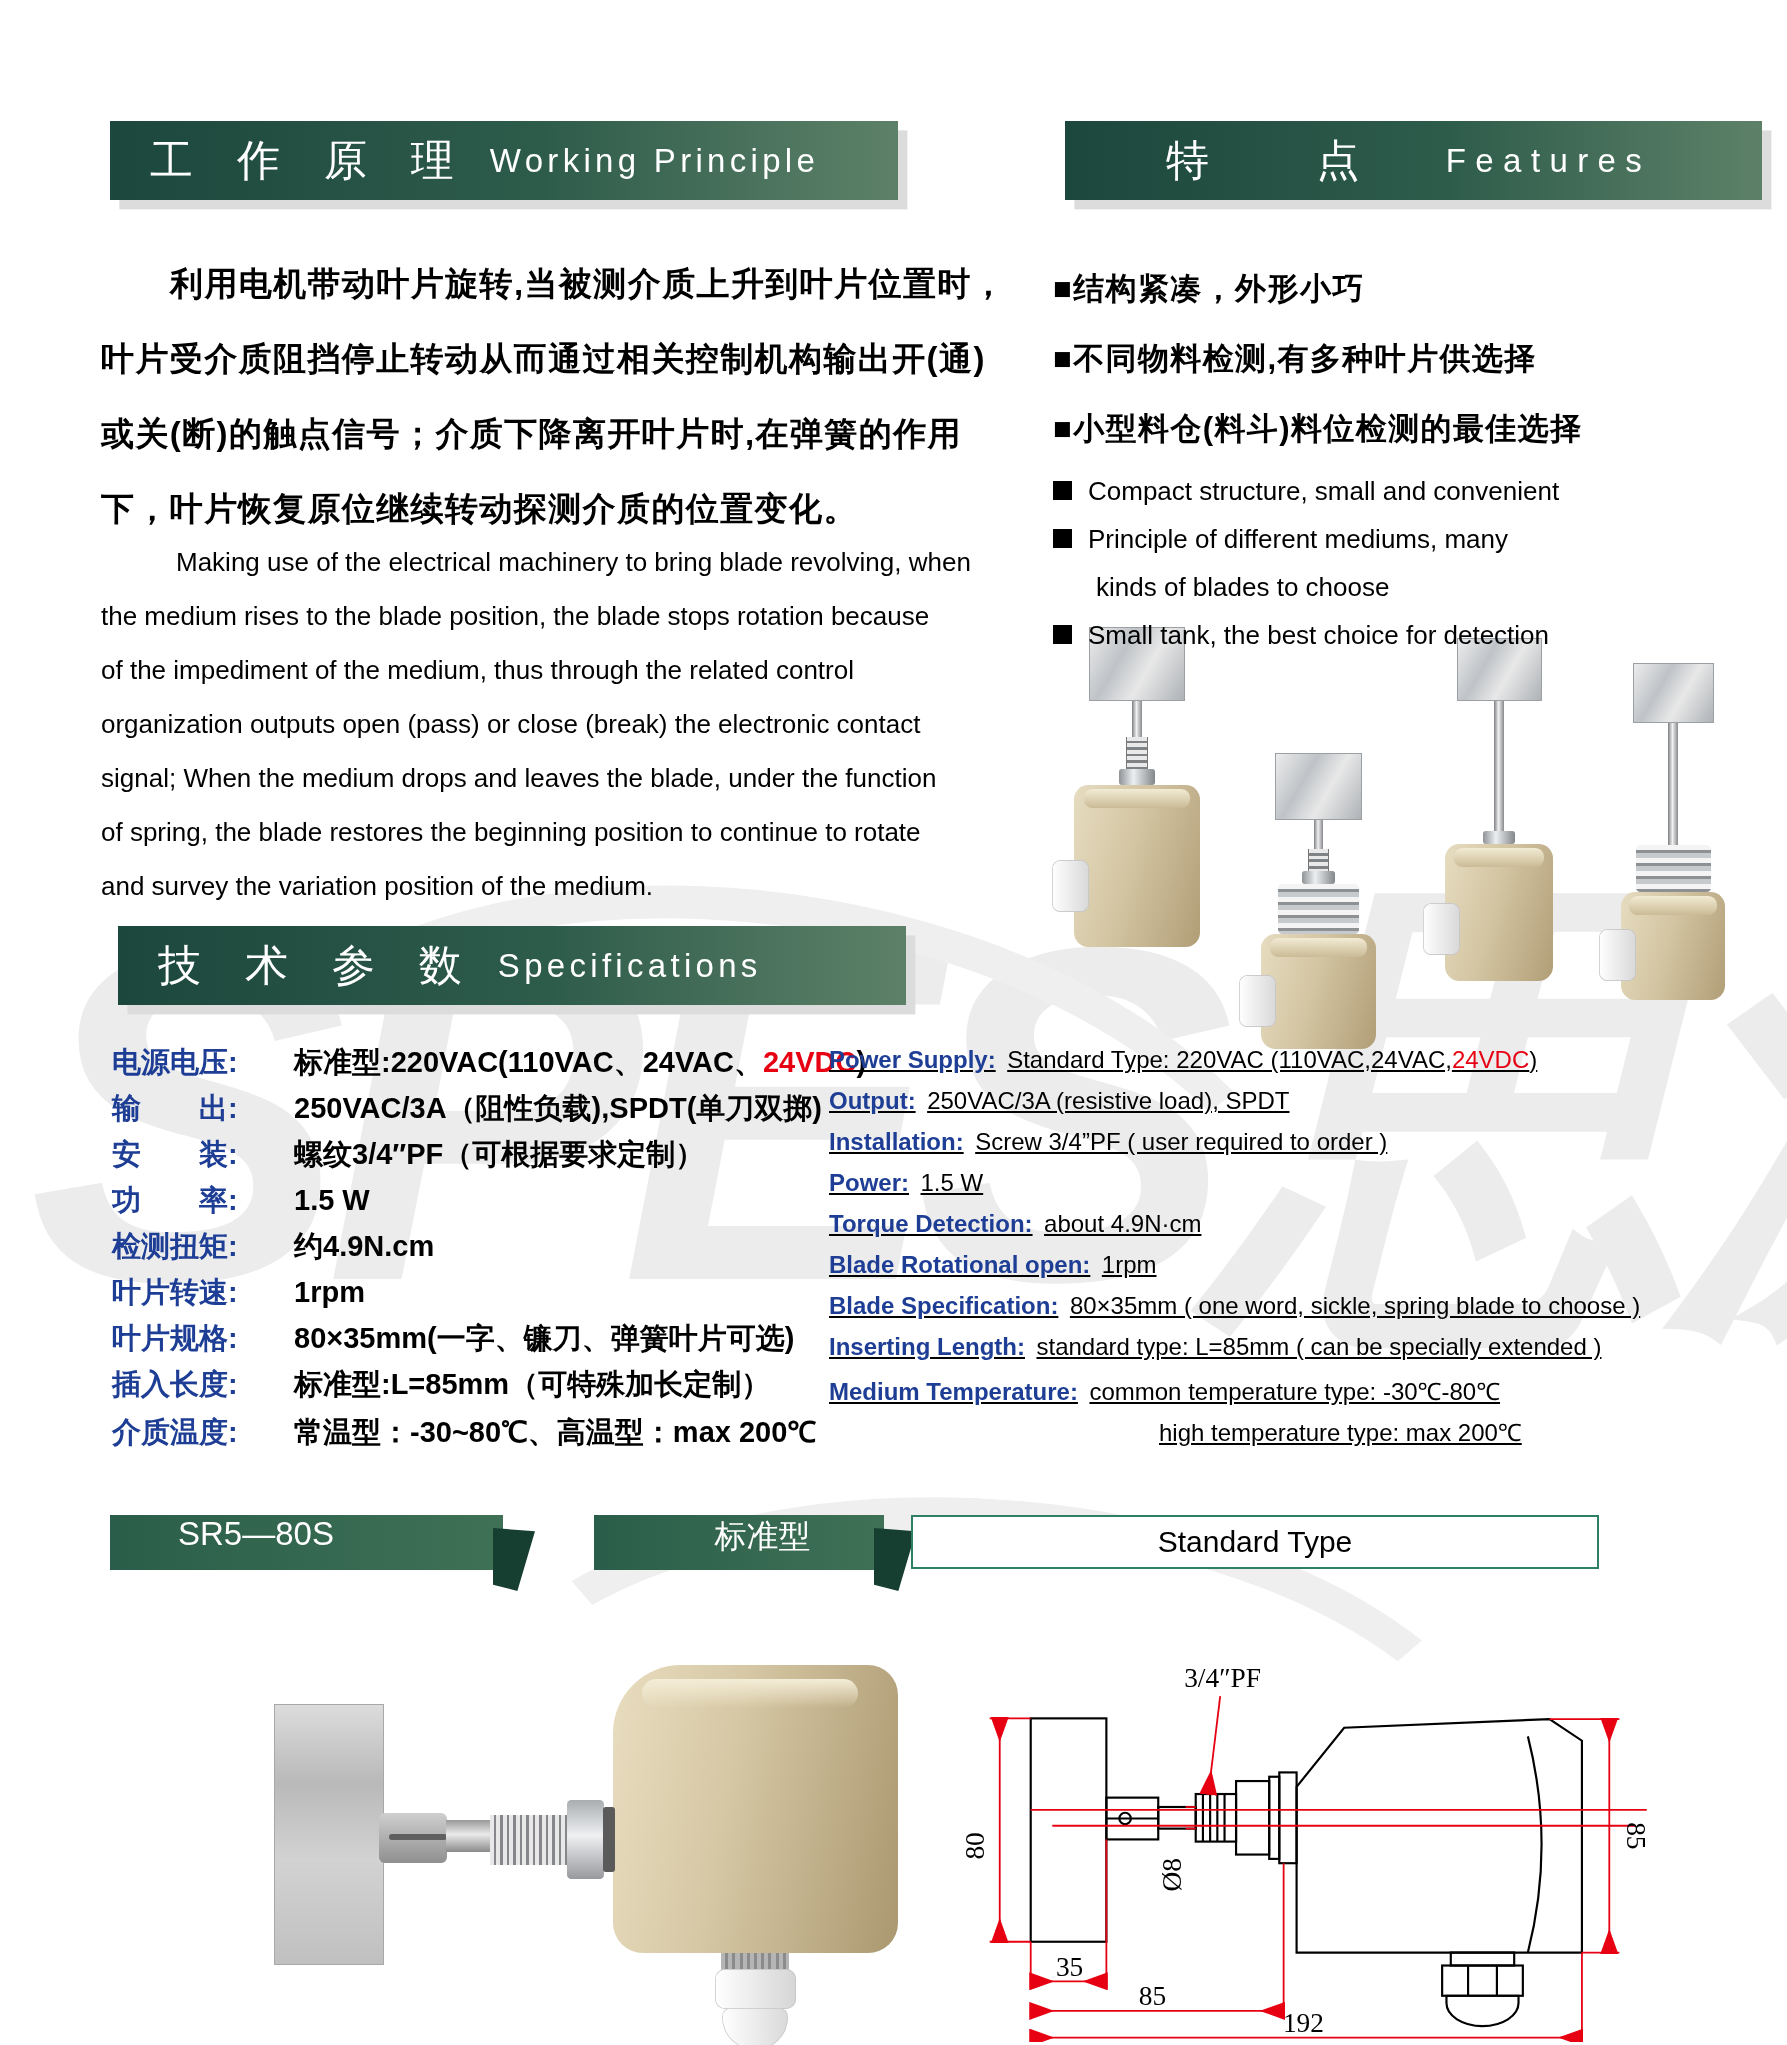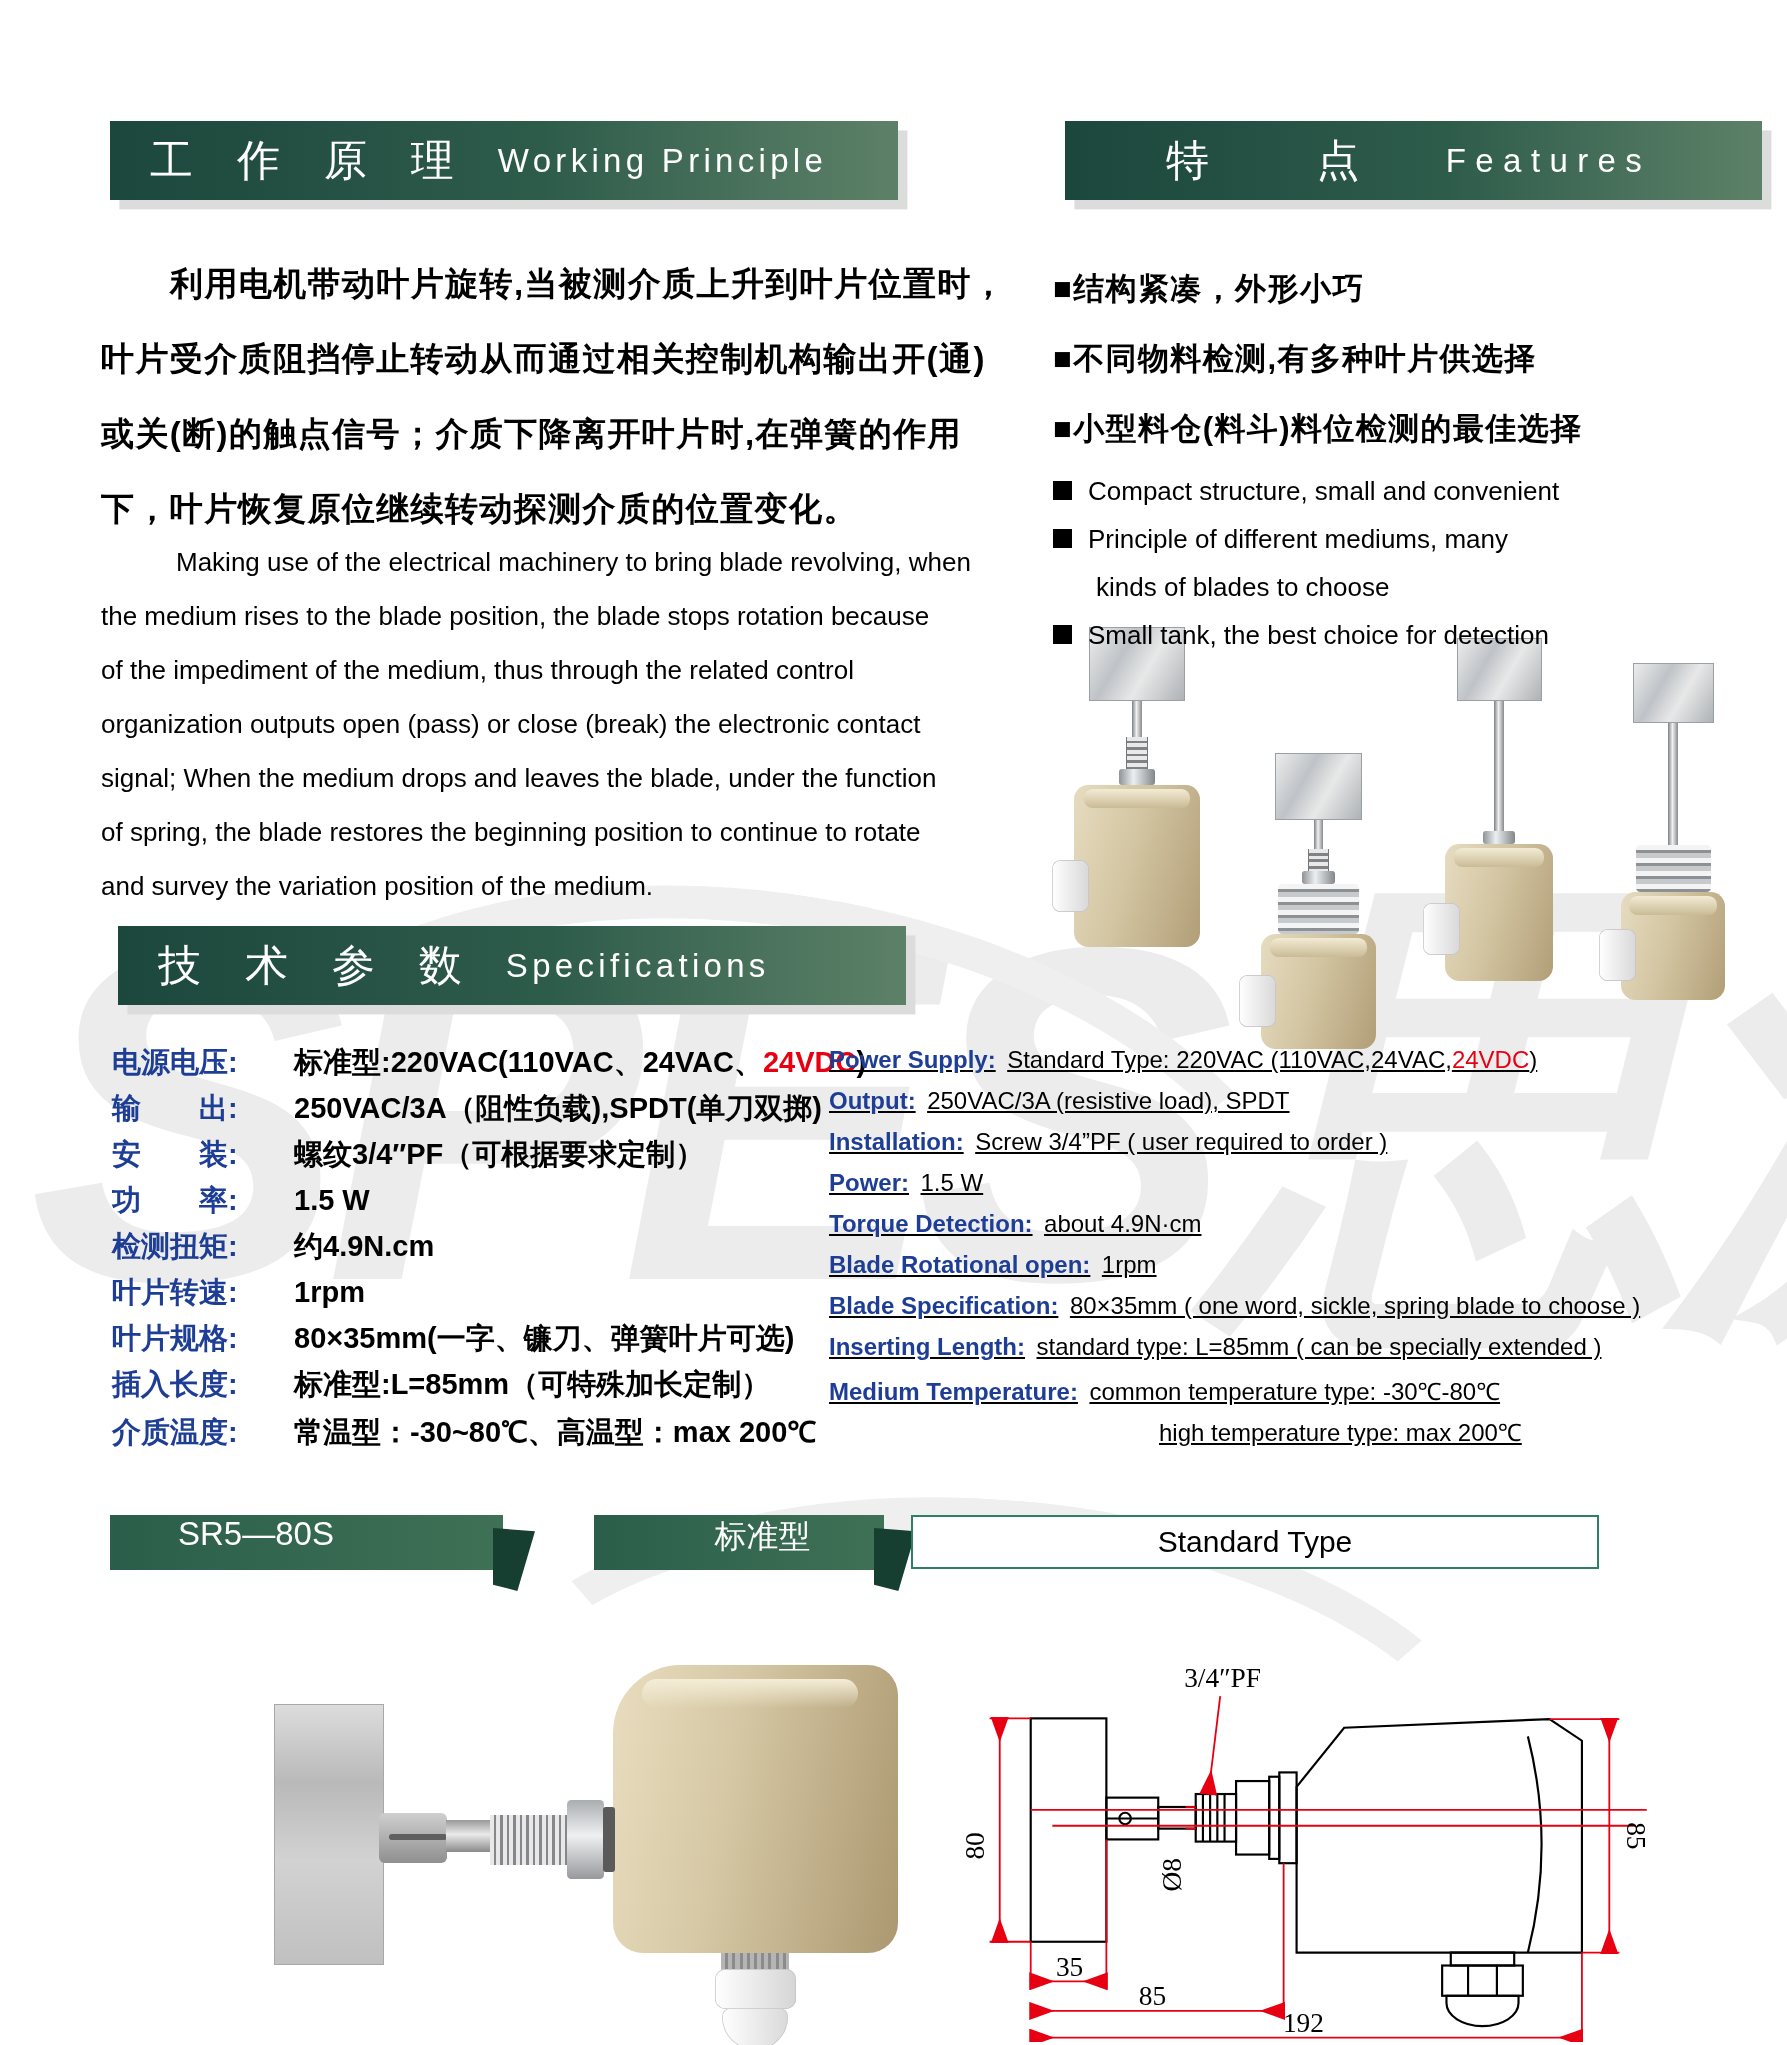--- a/index.html
+++ b/index.html
@@ -11,21 +11,21 @@
              letter-spacing:-21.6px;white-space:nowrap;line-height:1.2;}
   .swash{position:absolute;z-index:0;border:33px solid transparent;border-top-color:#efefef;
          border-radius:50%;}
   .swash.s1{left:187px;top:893px;width:1081px;height:620px;transform:rotate(9deg);}
   .swash.s2{left:447px;top:1499px;width:1009px;height:504px;transform:rotate(4deg);}
   
   .banner{position:absolute;height:79px;z-index:2;display:flex;align-items:center;color:#fff;
           background:linear-gradient(90deg,#1c473d 0%,#2e5c4b 55%,#5d8168 100%);
           box-shadow:9.4px 9.4px 0 #dcdcdc;white-space:nowrap;}
   .banner .zh{font-size:43px;letter-spacing:16px;margin-left:40px;}
-  .banner .en{font-size:33px;letter-spacing:4.3px;margin-left:28px;}
+  .banner .en{font-size:33px;letter-spacing:4.3px;margin-left:20px;}
   .banner.features .zh{margin-left:101px;letter-spacing:7.2px;}
   .banner.features .en{margin-left:79px;letter-spacing:9.4px;}
   
   .para-zh{position:absolute;left:101px;top:246px;width:915px;z-index:2;
            font-size:33px;font-weight:600;letter-spacing:1.4px;line-height:75px;}
   .para-zh .indent{text-indent:69px;}
   .para-en{position:absolute;left:101px;top:535px;width:911px;z-index:2;
            font-size:26px;line-height:54px;}
   .para-en .indent{text-indent:75px;}
   

